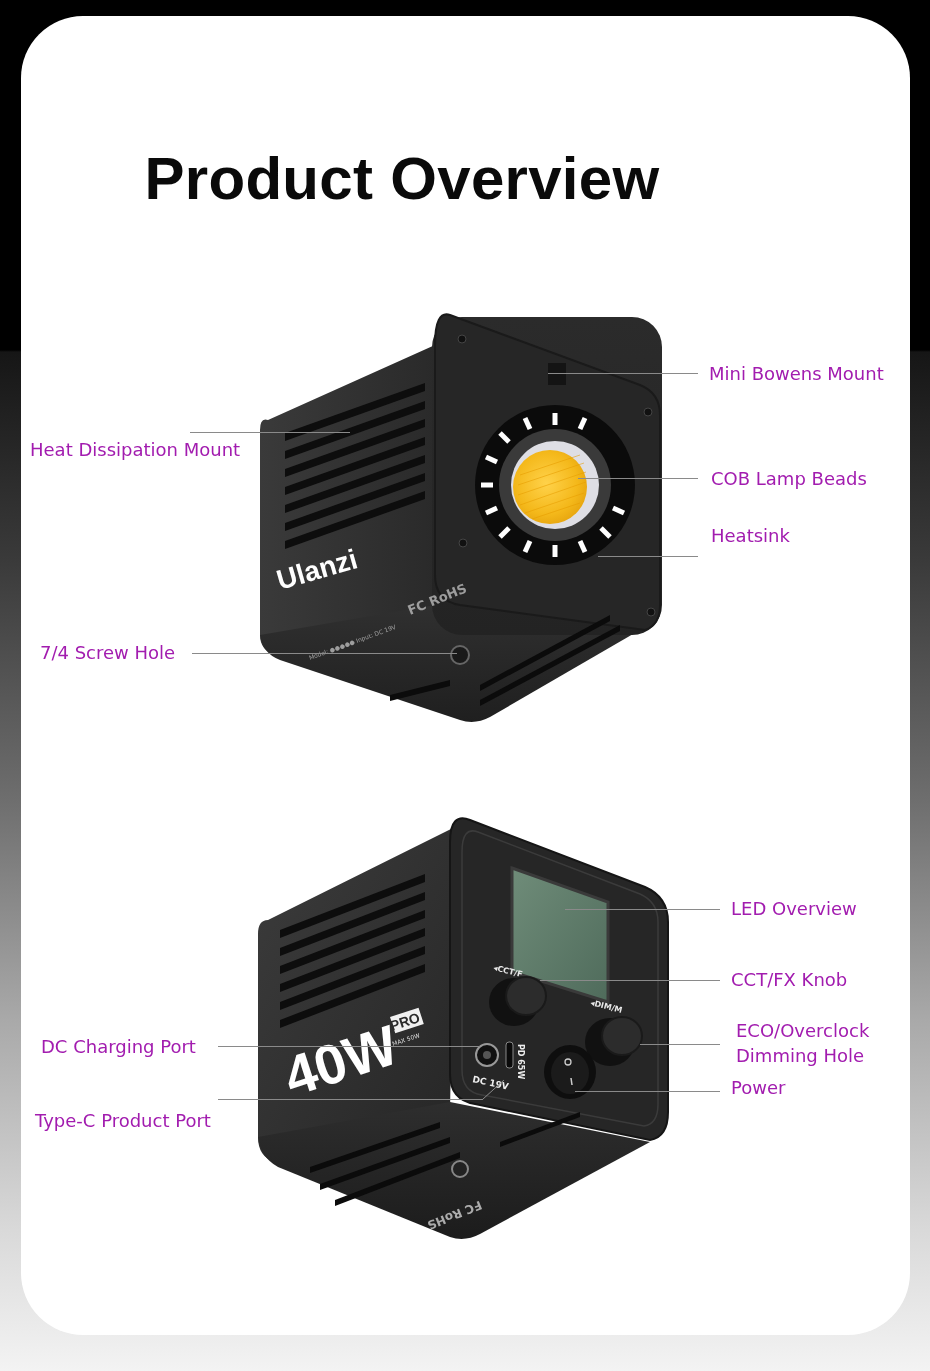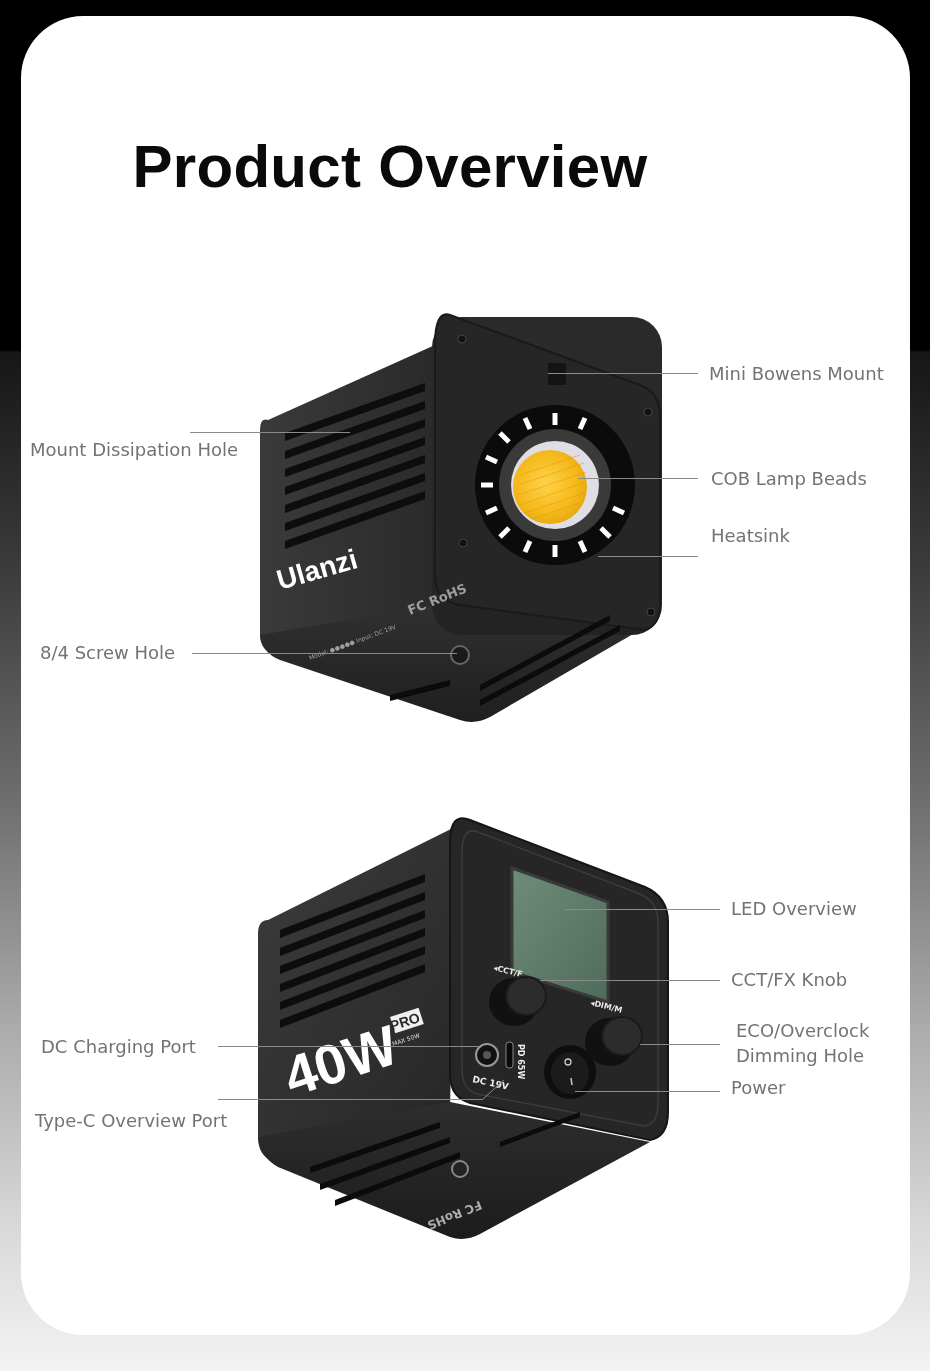--- a/index.html
+++ b/index.html
@@ -8,25 +8,25 @@
     background: linear-gradient(to bottom, #000 0px, #000 350px, #161616 352px, #3a3a3a 560px, #6e6e6e 800px, #a9a9a9 1020px, #d9d9d9 1230px, #f3f3f3 1371px);
     font-family: "Liberation Sans", sans-serif;
   }
   .card {
     position: absolute; left: 21px; top: 16px; width: 889px; height: 1319px;
     background: #fff; border-radius: 62px;
   }
   .title {
     position: absolute; left: 0; top: 132px; width: 780px; text-align: center;
     font-family: "Liberation Sans", sans-serif; font-weight: 700; font-size: 60px;
-    color: #0a0a0a; letter-spacing: 0.3px; margin: 0;
+    color: #0a0a0a; letter-spacing: 0.3px; margin: 12px;
   }
   .label {
     position: absolute; font-family: "DejaVu Sans", sans-serif; font-size: 18px;
-    color: #737373; line-height: 24px; white-space: nowrap;
+    color: #a21caf; line-height: 24px; white-space: nowrap;
   }
   .leader {
     position: absolute; height: 0; border-top: 1px solid #8a8a8a;
   }
   svg.product { position: absolute; }
 </style>
 </head>
 <body>
 
 <div class="card"></div>
@@ -116,30 +116,30 @@
   <g fill="#cfcfcf" font-family="DejaVu Sans, sans-serif" font-size="6" opacity="0.7">
     <text x="60" y="355" transform="rotate(-20 60 355)">Model: ●●●●● Input: DC 19V</text>
     <text x="160" y="310" transform="rotate(-22 160 310)" font-size="13" font-weight="700">FC RoHS</text>
   </g>
 </svg>
 
 <div class="leader" style="left:548px;top:373px;width:150px"></div>
 <div class="label" style="left:709px;top:362px">Mini Bowens Mount</div>
 
 <div class="leader" style="left:190px;top:432px;width:160px"></div>
-<div class="label" style="left:30px;top:438px">Mount Dissipation Hole</div>
+<div class="label" style="left:30px;top:438px">Heat Dissipation Mount</div>
 
 <div class="leader" style="left:578px;top:478px;width:120px"></div>
 <div class="label" style="left:711px;top:467px">COB Lamp Beads</div>
 
 <div class="leader" style="left:598px;top:556px;width:100px"></div>
 <div class="label" style="left:711px;top:524px">Heatsink</div>
 
 <div class="leader" style="left:192px;top:653px;width:265px"></div>
-<div class="label" style="left:40px;top:641px">8/4 Screw Hole</div>
+<div class="label" style="left:40px;top:641px">7/4 Screw Hole</div>
 
 <svg class="product" style="left:250px;top:812px" width="430" height="430" viewBox="0 0 430 430">
   <defs>
     <linearGradient id="sideB" x1="0" y1="0" x2="1" y2="1">
       <stop offset="0" stop-color="#3c3c3c"></stop>
         <stop offset="1" stop-color="#262626"></stop>
     </linearGradient>
     <linearGradient id="botB" x1="0" y1="0" x2="0" y2="1">
       <stop offset="0" stop-color="#2e2e2e"></stop>
         <stop offset="1" stop-color="#1c1c1c"></stop>
@@ -224,13 +224,13 @@
   <div>Dimming Hole</div>
 </div>
 
 <div class="leader" style="left:575px;top:1091px;width:145px"></div>
 <div class="label" style="left:731px;top:1076px">Power</div>
 
 <div class="leader" style="left:218px;top:1099px;width:265px"></div>
 <svg style="position:absolute;left:480px;top:1078px" width="30" height="24">
   <path d="M3 21 L24 2" stroke="#8a8a8a" stroke-width="1" fill="none"></path>
 </svg>
-<div class="label" style="left:35px;top:1109px">Type-C Overview Port</div>
+<div class="label" style="left:35px;top:1109px">Type-C Product Port</div>
 
 </body></html>

